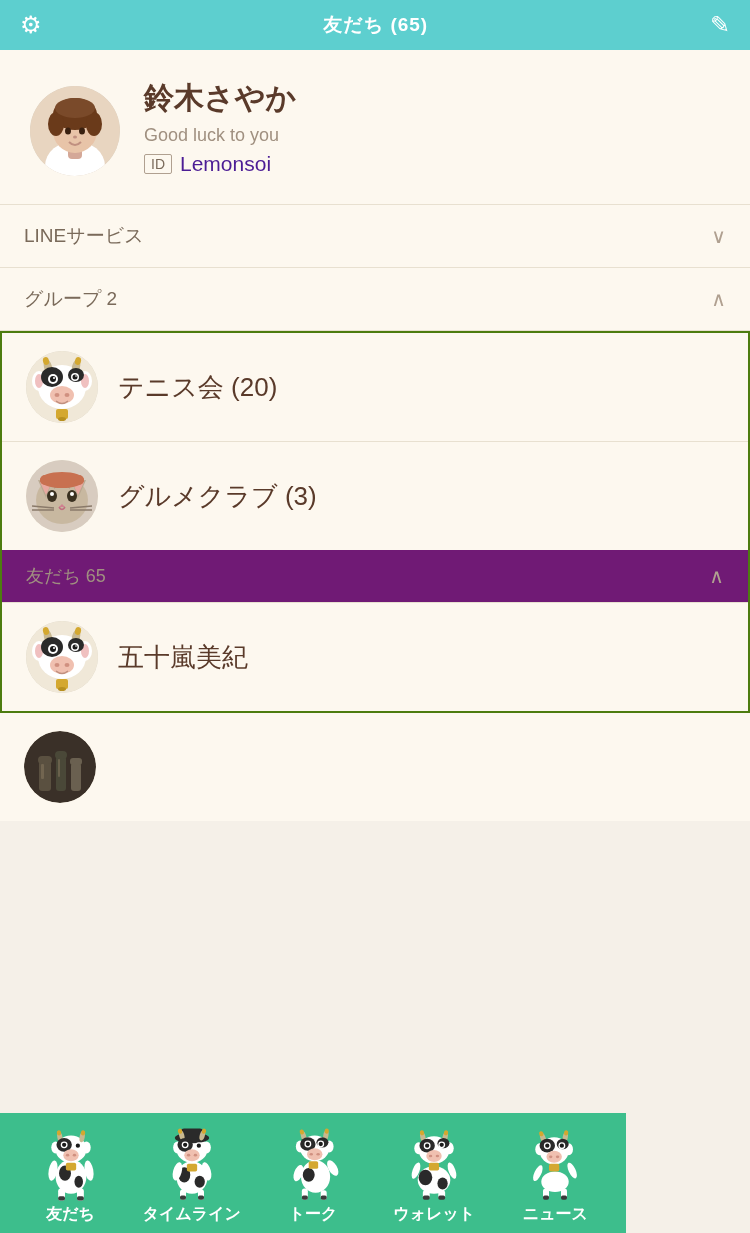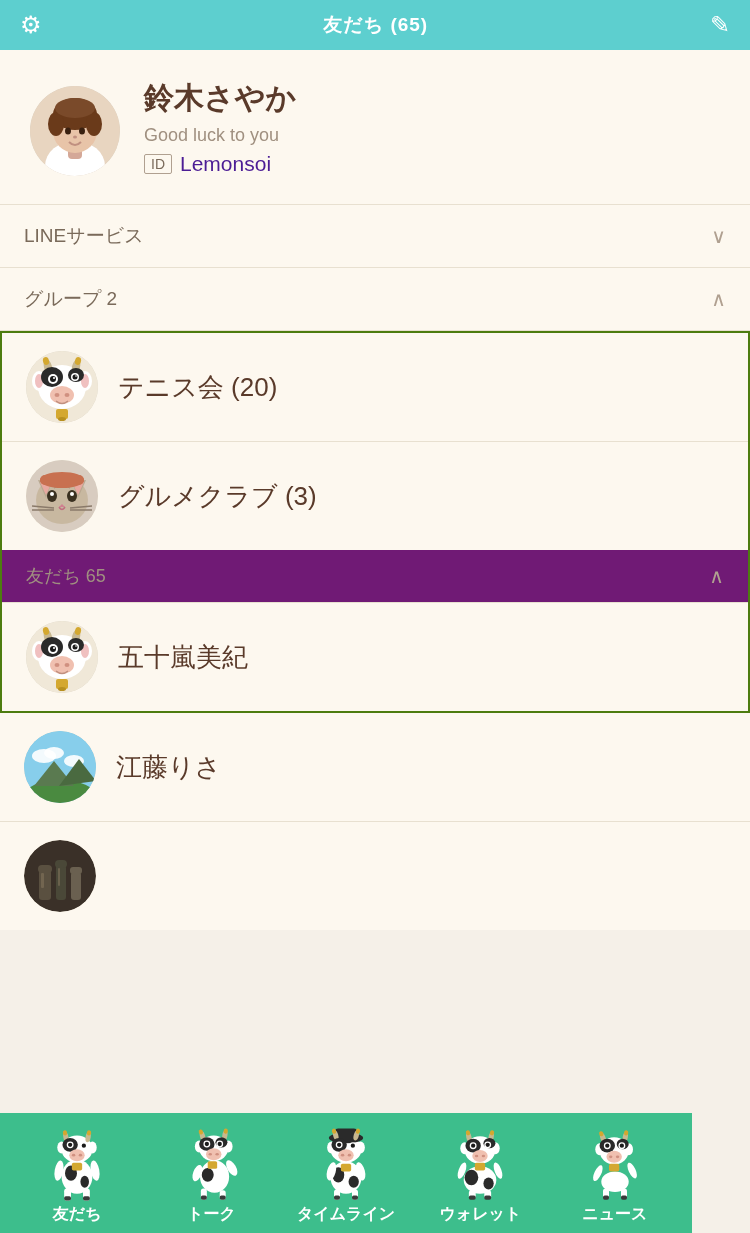--- a/index.html
+++ b/index.html
@@ -153,21 +153,21 @@
     .friends-header-label {
       font-size: 18px;
       color: #a09080;
     }
 
     
     .bottom-nav {
       position: fixed;
       bottom: 0;
       left: 0;
-      width: 692px;
+      width: 626px;
       height: 120px;
       background: #3dbe8c;
       display: flex;
       align-items: flex-end;
       justify-content: space-around;
       padding: 0 10px 8px;
     }
     .nav-item {
       display: flex;
       flex-direction: column;
@@ -366,39 +366,20 @@
           <ellipse cx="41" cy="44" rx="2.5" ry="2" fill="#d09080"></ellipse>
           <path d="M30 50 Q36 55 42 50" stroke="#c09080" stroke-width="1.5" fill="none"></path>
           <rect x="30" y="58" width="12" height="10" rx="2" fill="#d4a830"></rect>
           <ellipse cx="36" cy="68" rx="4" ry="2" fill="#b89020"></ellipse>
         </svg>
       </div>
       <span class="item-name">五十嵐美紀</span>
     </div>
   </div>
 
-  <div class="list-item">
-    <div class="item-avatar">
-      <svg viewBox="0 0 72 72" xmlns="http://www.w3.org/2000/svg">
-        <circle cx="36" cy="36" r="36" fill="#87ceeb"></circle>
-
-        <rect x="0" y="0" width="72" height="72" rx="36" fill="#87ceeb"></rect>
-
-        <ellipse cx="20" cy="25" rx="12" ry="7" fill="white" opacity="0.9"></ellipse>
-        <ellipse cx="30" cy="22" rx="10" ry="6" fill="white" opacity="0.9"></ellipse>
-        <ellipse cx="50" cy="30" rx="10" ry="6" fill="white" opacity="0.9"></ellipse>
-
-        <ellipse cx="36" cy="65" rx="36" ry="16" fill="#4a8a40"></ellipse>
-
-        <polygon points="10,55 30,30 50,55" fill="#5a7a50"></polygon>
-        <polygon points="35,55 55,28 72,50" fill="#4a6a40"></polygon>
-      </svg>
-    </div>
-    <span class="item-name">江藤りさ</span>
-  </div>
 
   <div class="list-item">
     <div class="item-avatar">
       <svg viewBox="0 0 72 72" xmlns="http://www.w3.org/2000/svg">
         <circle cx="36" cy="36" r="36" fill="#3a3028"></circle>
 
         <rect x="15" y="30" width="12" height="30" rx="3" fill="#5a5040"></rect>
         <rect x="14" y="25" width="14" height="8" rx="4" fill="#5a5040"></rect>
         <rect x="32" y="25" width="10" height="35" rx="3" fill="#4a4838"></rect>
         <rect x="31" y="20" width="12" height="8" rx="4" fill="#4a4838"></rect>
@@ -450,20 +431,59 @@
         <ellipse cx="31" cy="37" rx="2" ry="1.5" fill="#d09080"></ellipse>
         <ellipse cx="39" cy="37" rx="2" ry="1.5" fill="#d09080"></ellipse>
 
         <rect x="29" y="46" width="12" height="9" rx="2" fill="#d4a830"></rect>
 
         <ellipse cx="14" cy="55" rx="5" ry="12" fill="white" transform="rotate(10 14 55)"></ellipse>
         <ellipse cx="56" cy="55" rx="5" ry="12" fill="white" transform="rotate(-10 56 55)"></ellipse>
       </svg>
     </div>
     <span class="nav-label">友だち</span>
+  </div>
+
+  <div class="nav-item">
+    <div class="nav-icon">
+      <svg viewBox="0 0 70 90" xmlns="http://www.w3.org/2000/svg" width="60" height="80">
+
+        <ellipse cx="35" cy="63" rx="18" ry="19" fill="white"></ellipse>
+        <ellipse cx="26" cy="60" rx="7" ry="9" fill="#2a2a2a"></ellipse>
+        <ellipse cx="44" cy="68" rx="6" ry="7" fill="#2a2a2a"></ellipse>
+        <rect x="21" y="77" width="7" height="12" rx="3" fill="white"></rect>
+        <rect x="42" y="77" width="7" height="12" rx="3" fill="white"></rect>
+        <rect x="21" y="84" width="7" height="5" rx="2" fill="#3a3a3a"></rect>
+        <rect x="42" y="84" width="7" height="5" rx="2" fill="#3a3a3a"></rect>
+
+        <ellipse cx="35" cy="30" rx="18" ry="16" fill="white"></ellipse>
+
+        <ellipse cx="35" cy="17" rx="20" ry="6" fill="#2a2a2a"></ellipse>
+        <rect x="22" y="6" width="26" height="14" rx="4" fill="#2a2a2a"></rect>
+        <ellipse cx="23" cy="14" rx="3" ry="6" fill="#c8b890" transform="rotate(-15 23 14)"></ellipse>
+        <ellipse cx="47" cy="14" rx="3" ry="6" fill="#c8b890" transform="rotate(15 47 14)"></ellipse>
+        <ellipse cx="21" cy="9" rx="2.5" ry="3" fill="#d4a830" transform="rotate(-15 21 9)"></ellipse>
+        <ellipse cx="49" cy="9" rx="2.5" ry="3" fill="#d4a830" transform="rotate(15 49 9)"></ellipse>
+        <ellipse cx="18" cy="28" rx="5" ry="7" fill="white"></ellipse>
+        <ellipse cx="52" cy="28" rx="5" ry="7" fill="white"></ellipse>
+        <ellipse cx="27" cy="25" rx="9" ry="8" fill="#2a2a2a"></ellipse>
+        <circle cx="27" cy="25" r="4" fill="white"></circle>
+        <circle cx="43" cy="26" r="4" fill="white"></circle>
+        <circle cx="27" cy="25" r="2.5" fill="#1a1a1a"></circle>
+        <circle cx="43" cy="26" r="2.5" fill="#1a1a1a"></circle>
+        <ellipse cx="35" cy="37" rx="9" ry="7" fill="#f0c0b0"></ellipse>
+        <ellipse cx="31" cy="37" rx="2" ry="1.5" fill="#d09080"></ellipse>
+        <ellipse cx="39" cy="37" rx="2" ry="1.5" fill="#d09080"></ellipse>
+
+        <rect x="29" y="47" width="12" height="9" rx="2" fill="#d4a830"></rect>
+        <ellipse cx="18" cy="56" rx="5" ry="11" fill="white" transform="rotate(15 18 56)"></ellipse>
+        <ellipse cx="52" cy="56" rx="5" ry="11" fill="white" transform="rotate(-15 52 56)"></ellipse>
+      </svg>
+    </div>
+    <span class="nav-label">タイムライン</span>
   </div>
 
   <div class="nav-item">
     <div class="nav-icon">
       <svg viewBox="0 0 70 90" xmlns="http://www.w3.org/2000/svg" width="60" height="80">
 
         <ellipse cx="38" cy="62" rx="17" ry="19" fill="white"></ellipse>
         <ellipse cx="30" cy="60" rx="7" ry="8" fill="#2a2a2a"></ellipse>
         <rect x="22" y="76" width="7" height="13" rx="3" fill="white"></rect>
         <rect x="44" y="78" width="7" height="11" rx="3" fill="white"></rect>
@@ -492,59 +512,20 @@
         <ellipse cx="58" cy="52" rx="5" ry="10" fill="white" transform="rotate(-30 58 52)"></ellipse>
       </svg>
     </div>
     <span class="nav-label">トーク</span>
   </div>
 
   <div class="nav-item">
     <div class="nav-icon">
       <svg viewBox="0 0 70 90" xmlns="http://www.w3.org/2000/svg" width="60" height="80">
 
-        <ellipse cx="35" cy="63" rx="18" ry="19" fill="white"></ellipse>
-        <ellipse cx="26" cy="60" rx="7" ry="9" fill="#2a2a2a"></ellipse>
-        <ellipse cx="44" cy="68" rx="6" ry="7" fill="#2a2a2a"></ellipse>
-        <rect x="21" y="77" width="7" height="12" rx="3" fill="white"></rect>
-        <rect x="42" y="77" width="7" height="12" rx="3" fill="white"></rect>
-        <rect x="21" y="84" width="7" height="5" rx="2" fill="#3a3a3a"></rect>
-        <rect x="42" y="84" width="7" height="5" rx="2" fill="#3a3a3a"></rect>
-
-        <ellipse cx="35" cy="30" rx="18" ry="16" fill="white"></ellipse>
-
-        <ellipse cx="35" cy="17" rx="20" ry="6" fill="#2a2a2a"></ellipse>
-        <rect x="22" y="6" width="26" height="14" rx="4" fill="#2a2a2a"></rect>
-        <ellipse cx="23" cy="14" rx="3" ry="6" fill="#c8b890" transform="rotate(-15 23 14)"></ellipse>
-        <ellipse cx="47" cy="14" rx="3" ry="6" fill="#c8b890" transform="rotate(15 47 14)"></ellipse>
-        <ellipse cx="21" cy="9" rx="2.5" ry="3" fill="#d4a830" transform="rotate(-15 21 9)"></ellipse>
-        <ellipse cx="49" cy="9" rx="2.5" ry="3" fill="#d4a830" transform="rotate(15 49 9)"></ellipse>
-        <ellipse cx="18" cy="28" rx="5" ry="7" fill="white"></ellipse>
-        <ellipse cx="52" cy="28" rx="5" ry="7" fill="white"></ellipse>
-        <ellipse cx="27" cy="25" rx="9" ry="8" fill="#2a2a2a"></ellipse>
-        <circle cx="27" cy="25" r="4" fill="white"></circle>
-        <circle cx="43" cy="26" r="4" fill="white"></circle>
-        <circle cx="27" cy="25" r="2.5" fill="#1a1a1a"></circle>
-        <circle cx="43" cy="26" r="2.5" fill="#1a1a1a"></circle>
-        <ellipse cx="35" cy="37" rx="9" ry="7" fill="#f0c0b0"></ellipse>
-        <ellipse cx="31" cy="37" rx="2" ry="1.5" fill="#d09080"></ellipse>
-        <ellipse cx="39" cy="37" rx="2" ry="1.5" fill="#d09080"></ellipse>
-
-        <rect x="29" y="47" width="12" height="9" rx="2" fill="#d4a830"></rect>
-        <ellipse cx="18" cy="56" rx="5" ry="11" fill="white" transform="rotate(15 18 56)"></ellipse>
-        <ellipse cx="52" cy="56" rx="5" ry="11" fill="white" transform="rotate(-15 52 56)"></ellipse>
-      </svg>
-    </div>
-    <span class="nav-label">タイムライン</span>
-  </div>
-
-  <div class="nav-item">
-    <div class="nav-icon">
-      <svg viewBox="0 0 70 90" xmlns="http://www.w3.org/2000/svg" width="60" height="80">
-
         <ellipse cx="35" cy="66" rx="19" ry="16" fill="white"></ellipse>
         <ellipse cx="25" cy="63" rx="8" ry="9" fill="#2a2a2a"></ellipse>
         <ellipse cx="45" cy="70" rx="6" ry="7" fill="#2a2a2a"></ellipse>
         <rect x="22" y="78" width="8" height="10" rx="3" fill="white"></rect>
         <rect x="40" y="78" width="8" height="10" rx="3" fill="white"></rect>
         <rect x="22" y="84" width="8" height="5" rx="2" fill="#3a3a3a"></rect>
         <rect x="40" y="84" width="8" height="5" rx="2" fill="#3a3a3a"></rect>
 
         <ellipse cx="35" cy="31" rx="18" ry="16" fill="white"></ellipse>
         <ellipse cx="22" cy="16" rx="3" ry="6" fill="#c8b890" transform="rotate(-12 22 16)"></ellipse>

